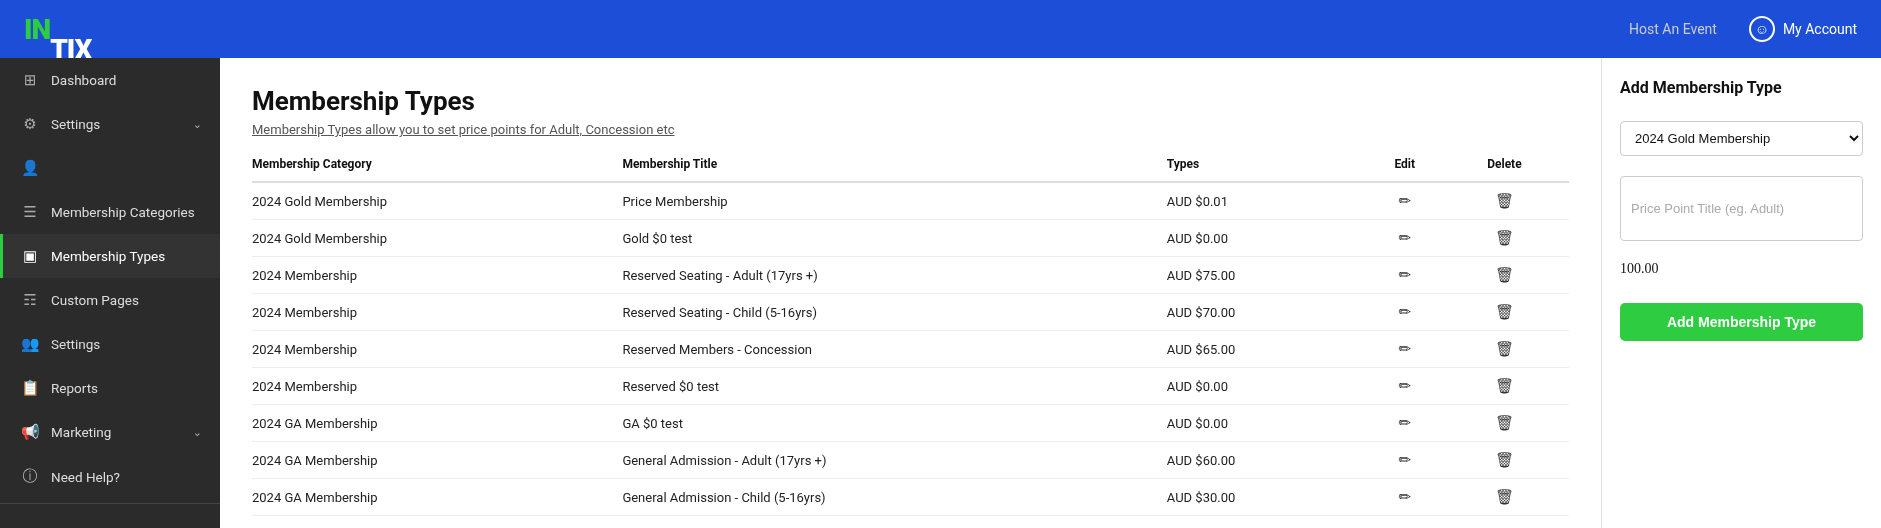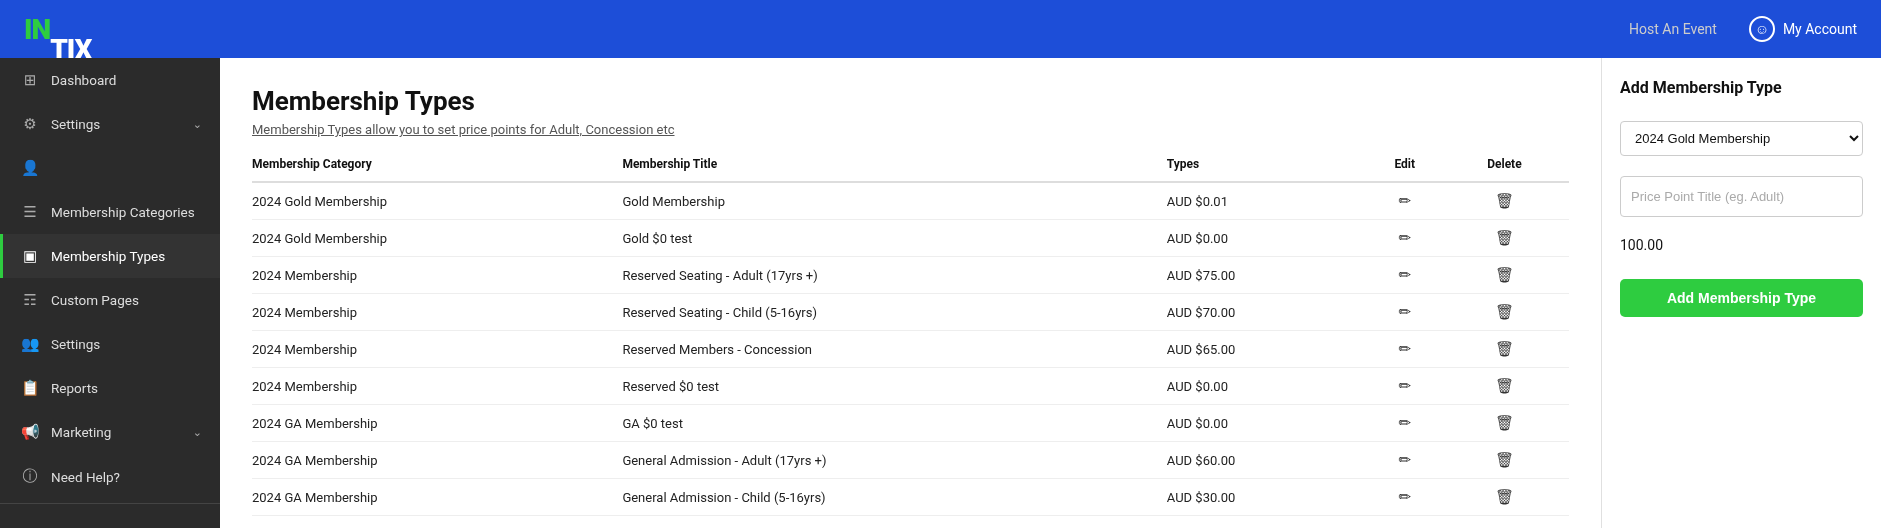--- a/index.html
+++ b/index.html
@@ -181,30 +181,31 @@
       padding: 8px 10px;
       border: 1px solid #ccc;
       border-radius: 4px;
       font-size: 13px;
       background: #fff;
       color: #111;
       appearance: auto;
     }
     .panel-input {
       width: 100%;
-      padding: 12px 10px;
+      padding: 24px 10px;
       border: 1px solid #ccc;
       border-radius: 4px;
       font-size: 13px;
       color: #999;
     }
     .panel-input::placeholder { color: #aaa; }
     .panel-value {
       font-size: 14px;
       color: #111;
+      font-family: Liberation Serif, serif;
     }
     .btn-add {
       background: #2ecc40;
       color: #fff;
       border: none;
       border-radius: 5px;
       padding: 11px 18px;
       font-size: 14px;
       font-weight: 600;
       cursor: pointer;
@@ -311,21 +312,21 @@
           <th>Membership Category</th>
           <th>Membership Title</th>
           <th>Types</th>
           <th class="col-edit">Edit</th>
           <th class="col-delete">Delete</th>
         </tr>
       </thead>
       <tbody id="table-body">
       <tr>
       <td>2024 Gold Membership</td>
-      <td>Gold Membership</td>
+      <td>Price Membership</td>
       <td>AUD $0.01</td>
       <td class="col-edit"><span class="icon-btn">✏</span></td>
       <td class="col-delete"><span class="icon-btn">🗑</span></td>
     </tr>
           <tr>
       <td>2024 Gold Membership</td>
       <td>Gold $0 test</td>
       <td>AUD $0.00</td>
       <td class="col-edit"><span class="icon-btn">✏</span></td>
       <td class="col-delete"><span class="icon-btn">🗑</span></td>

